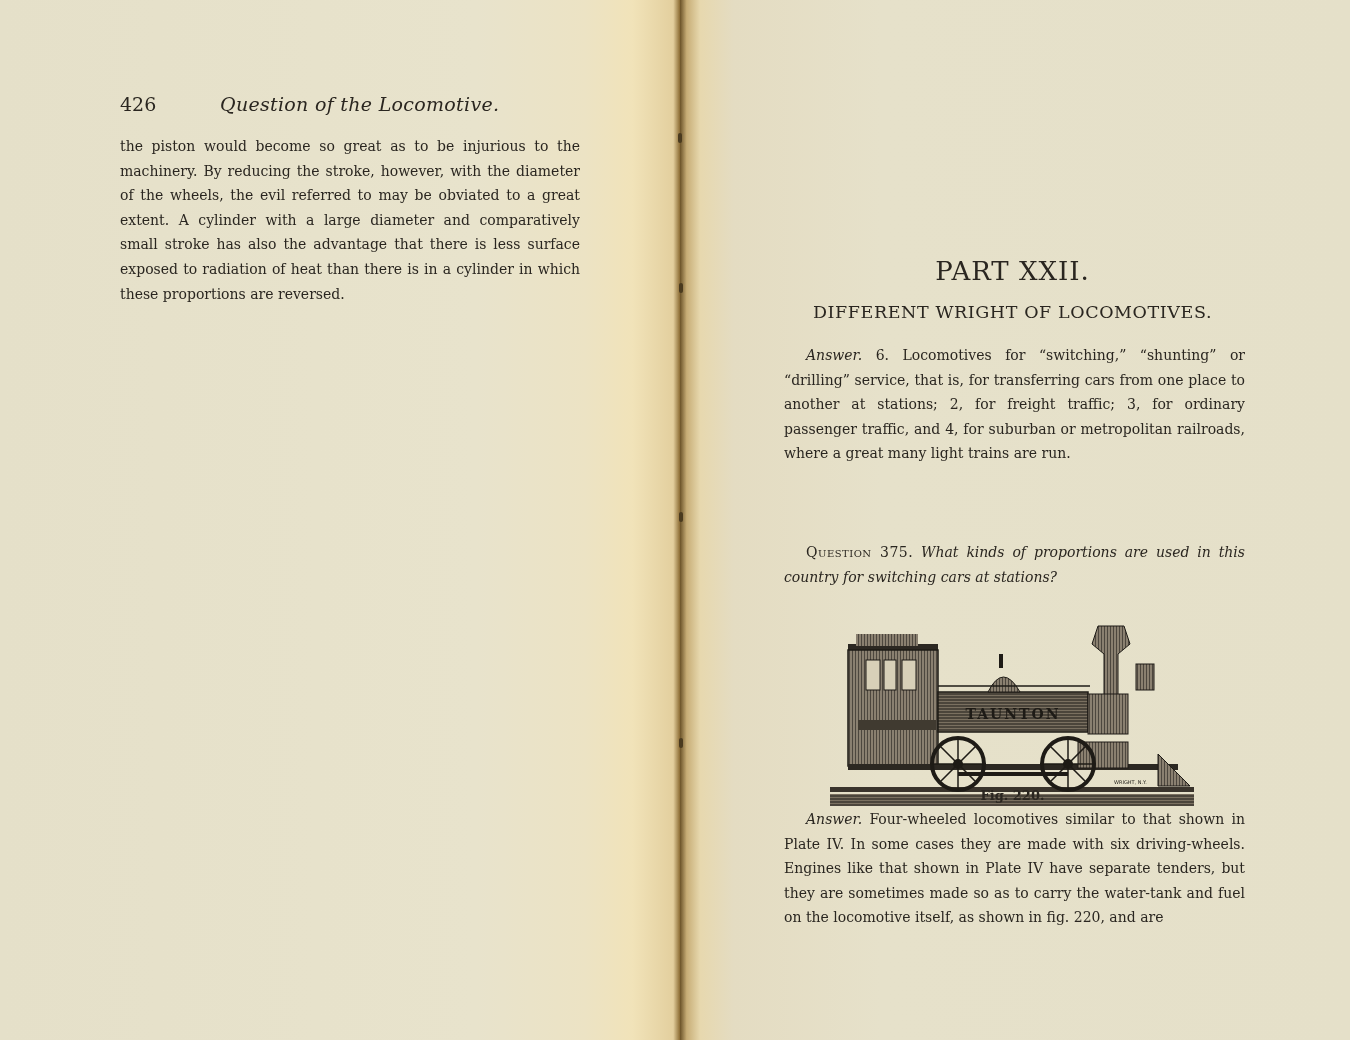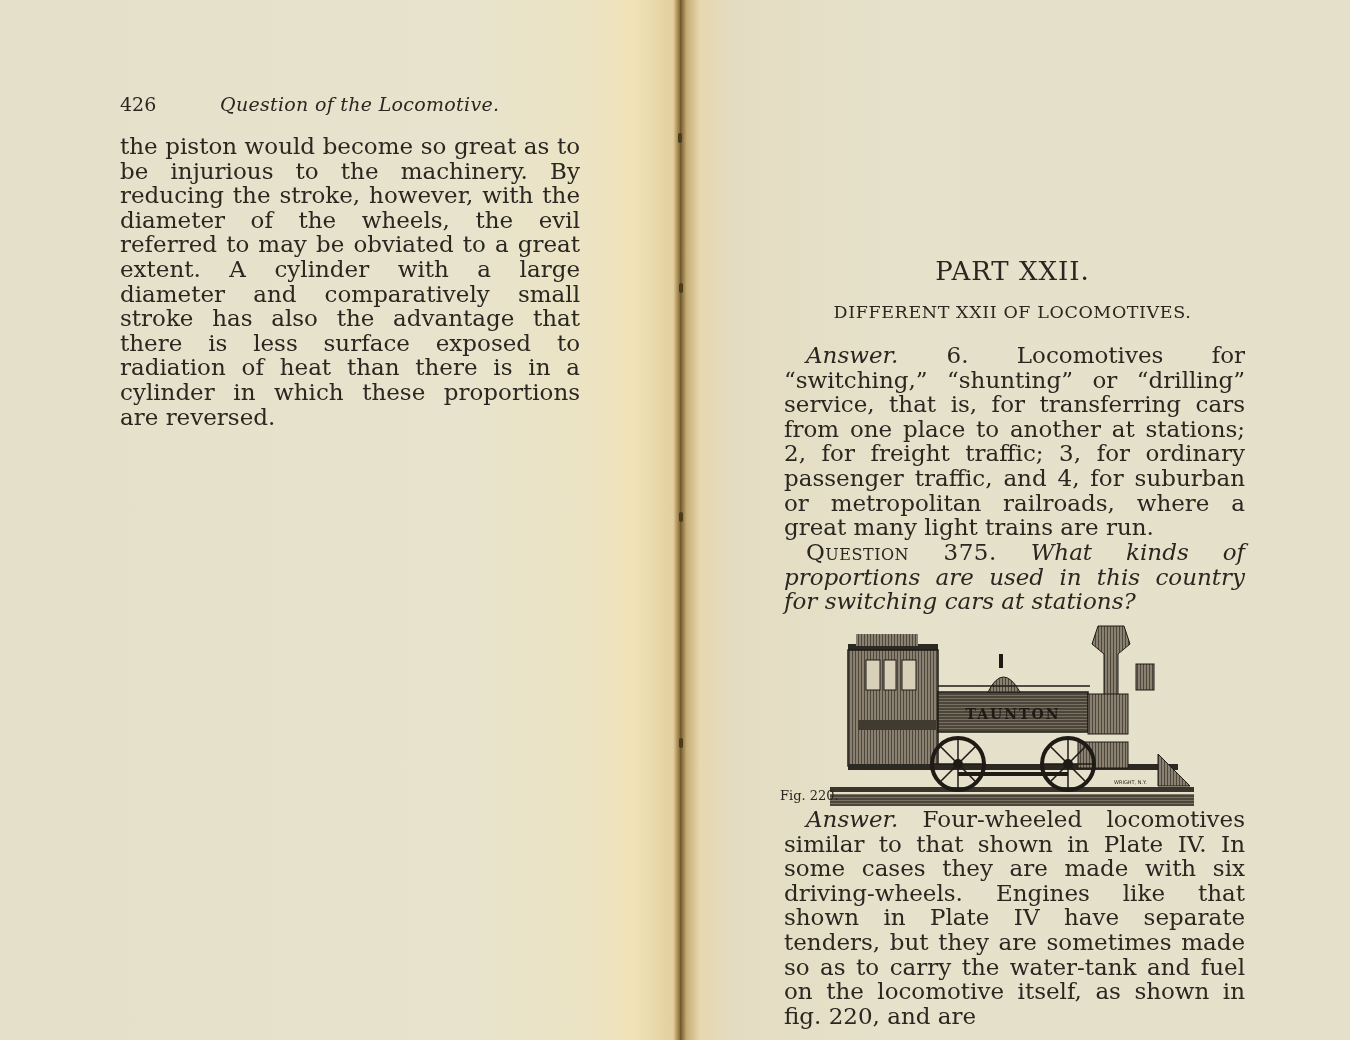--- a/index.html
+++ b/index.html
@@ -17,37 +17,37 @@
   .page-right {
     left:680px; width:670px;
     background: linear-gradient(to right, #6a5228 0%, #c7ad76 1%, #e7d8ae 3%, #e4dcc2 8%, #e6e1ca 30%, #e5e0c9 100%);
   }
   .gutter-dot { position:absolute; width:4px; height:10px; background:#4a3a1e; border-radius:2px; }
 
   .running-head { position:absolute; top:93px; left:120px; width:460px; font-size:19px; }
   .running-head .pageno { position:absolute; left:0; top:0; }
   .running-head .title { position:absolute; left:100px; top:0; font-style:italic; letter-spacing:0.3px; }
 
-  .text-block { position:absolute; font-size:23px; line-height:24.6px; text-align:justify; }
+  .text-block { position:absolute; font-size:14px; line-height:24.6px; text-align:justify; }
   .left-text { left:120px; top:134px; width:460px; }
   .left-text p { margin:0; text-indent:0; }
 
   .part-title { position:absolute; top:256px; left:780px; width:465px; text-align:center; font-size:26px; letter-spacing:1px; }
   .section-title { position:absolute; top:302px; left:780px; width:465px; text-align:center; font-size:17.5px; letter-spacing:0.6px; }
 
   .right-text { left:784px; width:461px; }
   .q427 { top:343px; }
   .q428 { top:540px; }
   .ans428 { top:807px; }
   .right-text p { margin:0; text-indent:22px; }
   .sc { font-variant:small-caps; letter-spacing:0.5px; }
   .it { font-style:italic; }
 
   .figure { position:absolute; left:828px; top:624px; width:368px; height:190px; }
-  .fig-caption { position:absolute; top:788px; left:780px; width:465px; text-align:left; font-size:13px; font-weight:normal; }
+  .fig-caption { position:absolute; top:788px; left:780px; width:465px; text-align:center; font-size:13px; font-weight:bold; }
 </style>
 </head>
 <body>
 
 <div class="page page-left"></div>
 <div class="page page-right"></div>
 <div class="gutter-dot" style="left:678px;top:133px;"></div>
 <div class="gutter-dot" style="left:679px;top:283px;"></div>
 <div class="gutter-dot" style="left:679px;top:512px;"></div>
 <div class="gutter-dot" style="left:679px;top:738px;"></div>
@@ -55,21 +55,21 @@
 <div class="running-head">
   <span class="pageno">426</span>
   <span class="title">Question of the Locomotive.</span>
 </div>
 
 <div class="text-block left-text">
   <p>the piston would become so great as to be injurious to the machinery. By reducing the stroke, however, with the diameter of the wheels, the evil referred to may be obviated to a great extent. A cylinder with a large diameter and comparatively small stroke has also the advantage that there is less surface exposed to radiation of heat than there is in a cylinder in which these proportions are reversed.</p>
 </div>
 
 <div class="part-title">PART XXII.</div>
-<div class="section-title">DIFFERENT XXII OF LOCOMOTIVES.</div>
+<div class="section-title">DIFFERENT WRIGHT OF LOCOMOTIVES.</div>
 
 <div class="text-block right-text q427">
   <p>
     <span class="it">Answer.</span>
     <span>6. Locomotives for “switching,” “shunting” or “drilling” service, that is, for transferring cars from one place to another at stations; 2, for freight traffic; 3, for ordinary passenger traffic, and 4, for suburban or metropolitan railroads, where a great many light trains are run.</span>
   </p>
 </div>
 
 <div class="text-block right-text q428">
   <p>

